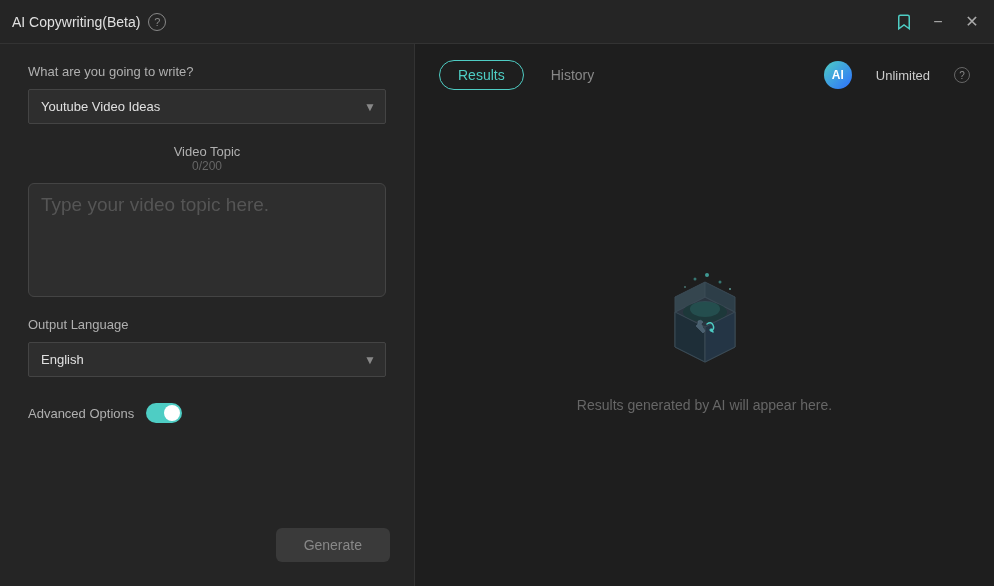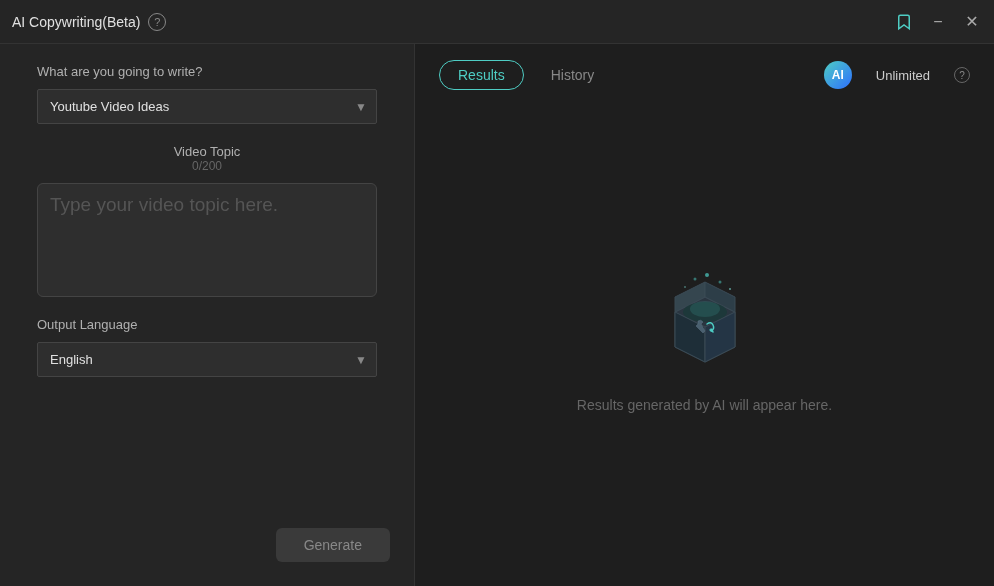--- a/index.html
+++ b/index.html
@@ -74,21 +74,21 @@
     .main-container {
       display: flex;
       height: calc(586px - 44px);
     }
 
     
     .left-panel {
       width: 415px;
       background: #252525;
       border-right: 1px solid #333;
-      padding: 20px 37px;
+      padding: 20px 28px;
       display: flex;
       flex-direction: column;
       position: relative;
     }
 
     .section-label {
       font-size: 13px;
       color: #b0b0b0;
       margin-bottom: 10px;
     }
@@ -345,20 +345,26 @@
         <option>English</option>
         <option>Spanish</option>
         <option>French</option>
         <option>German</option>
         <option>Chinese</option>
         <option>Japanese</option>
       </select>
       <span class="select-chevron">▼</span>
     </div>
 
+    <div class="advanced-options-row">
+      <span class="advanced-label">Advanced Options</span>
+      <div class="toggle">
+        <div class="toggle-knob"></div>
+      </div>
+    </div>
 
     <div class="generate-btn-wrapper">
       <button class="generate-btn">Generate</button>
     </div>
 
   </div>
 
   <div class="right-panel">
 
     <div class="right-header">

